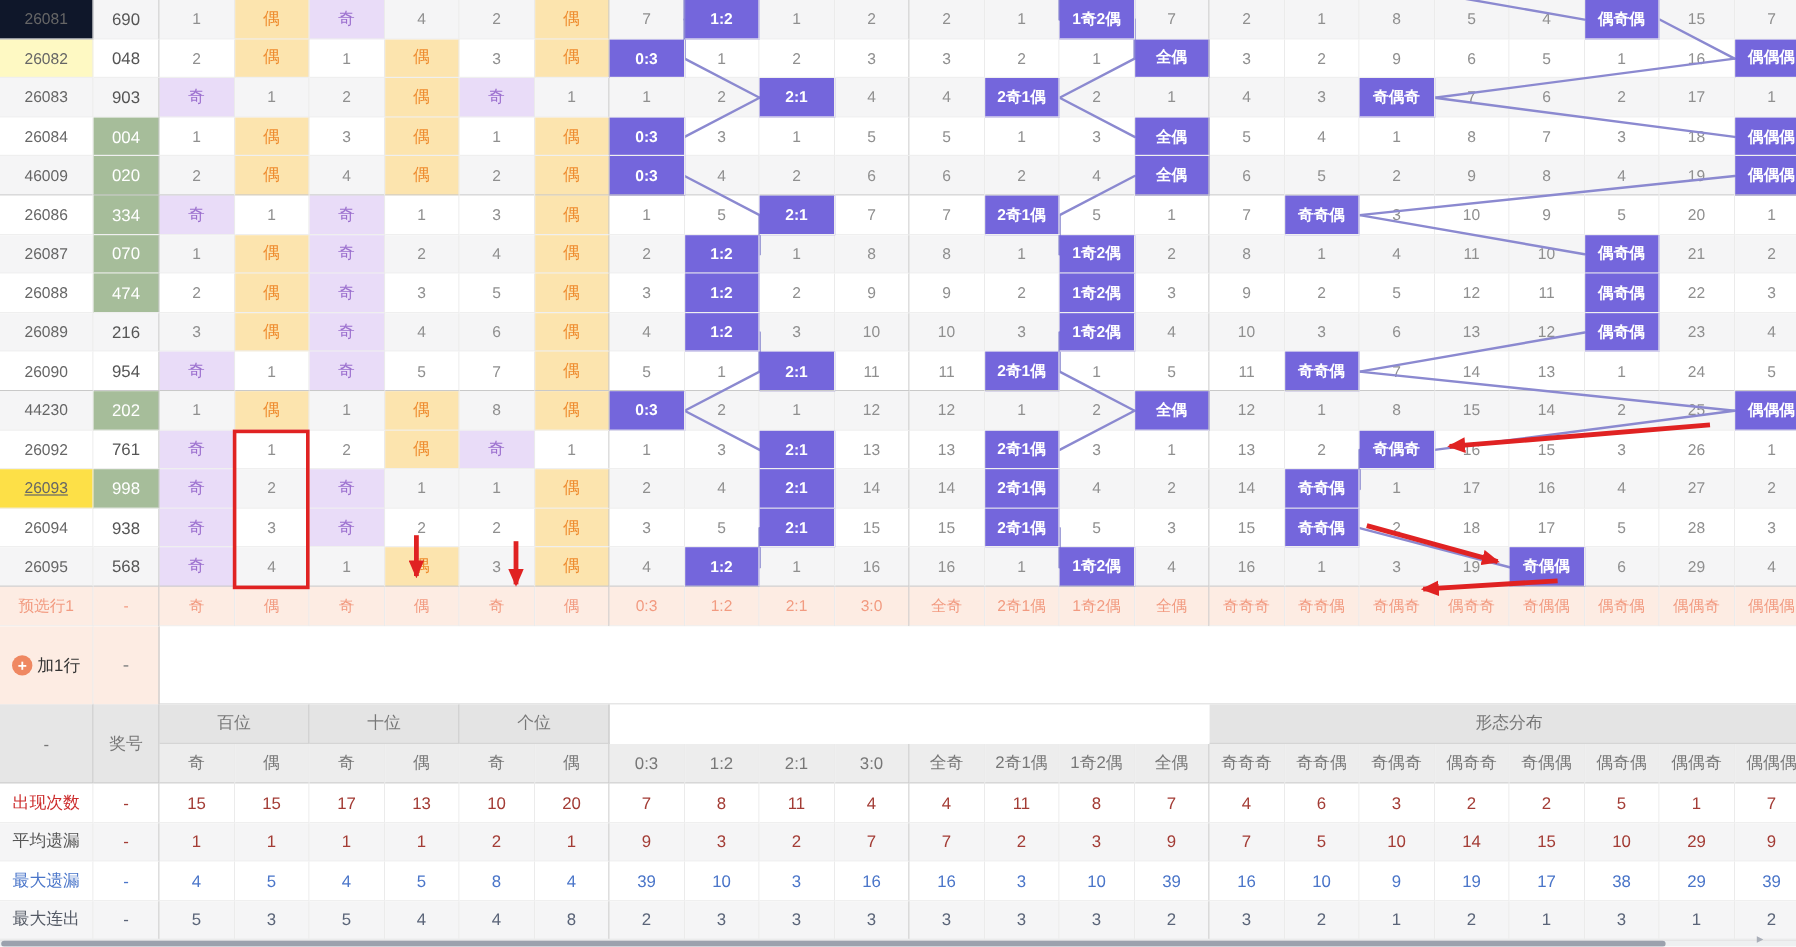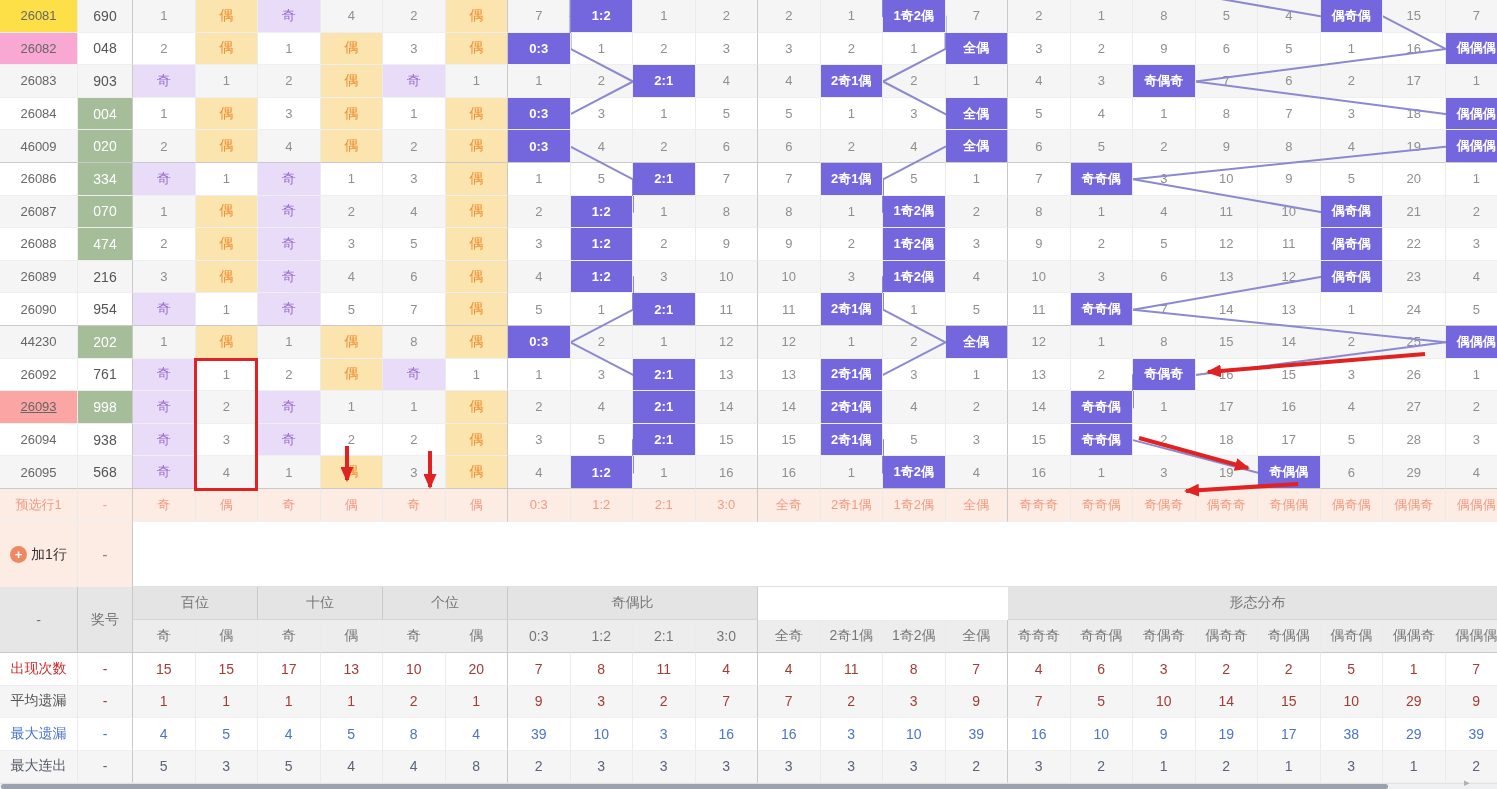--- a/index.html
+++ b/index.html
@@ -35,21 +35,21 @@
   .hscroll{position:absolute;left:0;top:783px;width:1497px;height:6px;background:#eef0f1;
            border-top:1px solid #e3e3e3;box-sizing:border-box;z-index:8;}
   .hthumb{position:absolute;left:1px;top:0px;width:1387px;height:5px;background:#9ba1ad;border-radius:3px;}
   .hchev{position:absolute;left:1464px;top:776px;font-size:11px;color:#a9aeb8;z-index:8;}
 </style>
 </head>
 <body>
 
 <div class="stage">
   <div id="main-grid" style="position:absolute;left:0;top:0;width:1508px;height:522px;">
-      <div class="cell period" style="left: 0px; top: 0px; width: 78px; height: 32.6px; background: #fde047; text-align: right;">26081</div>
+      <div class="cell period" style="left: 0px; top: 0px; width: 78px; height: 32.6px; background: #0f172a; text-align: right;">26081</div>
       <div class="cell prize br-strong" style="left: 78px; top: 0px; width: 55px; height: 32.6px; background: rgb(245, 245, 246);">690</div>
       <div class="cell" style="left: 133px; top: 0px; width: 62.5px; height: 32.6px; background: rgb(245, 245, 246);">1</div>
       <div class="cell c-even" style="left: 195.5px; top: 0px; width: 62.5px; height: 32.6px;">偶</div>
       <div class="cell c-odd" style="left: 258px; top: 0px; width: 62.5px; height: 32.6px;">奇</div>
       <div class="cell" style="left: 320.5px; top: 0px; width: 62.5px; height: 32.6px; background: rgb(245, 245, 246);">4</div>
       <div class="cell" style="left: 383px; top: 0px; width: 62.5px; height: 32.6px; background: rgb(245, 245, 246);">2</div>
       <div class="cell c-even br-strong" style="left: 445.5px; top: 0px; width: 62.5px; height: 32.6px;">偶</div>
       <div class="cell" style="left: 508px; top: 0px; width: 62.5px; height: 32.6px; background: rgb(245, 245, 246);">7</div>
       <div class="cell c-hl" style="left: 570.5px; top: 0px; width: 62.5px; height: 32.6px;">1:2</div>
       <div class="cell" style="left: 633px; top: 0px; width: 62.5px; height: 32.6px; background: rgb(245, 245, 246);">1</div>
@@ -59,21 +59,21 @@
       <div class="cell c-hl" style="left: 883px; top: 0px; width: 62.5px; height: 32.6px;">1奇2偶</div>
       <div class="cell  br-strong" style="left: 945.5px; top: 0px; width: 62.5px; height: 32.6px; background: rgb(245, 245, 246);">7</div>
       <div class="cell" style="left: 1008px; top: 0px; width: 62.5px; height: 32.6px; background: rgb(245, 245, 246);">2</div>
       <div class="cell" style="left: 1070.5px; top: 0px; width: 62.5px; height: 32.6px; background: rgb(245, 245, 246);">1</div>
       <div class="cell" style="left: 1133px; top: 0px; width: 62.5px; height: 32.6px; background: rgb(245, 245, 246);">8</div>
       <div class="cell" style="left: 1195.5px; top: 0px; width: 62.5px; height: 32.6px; background: rgb(245, 245, 246);">5</div>
       <div class="cell" style="left: 1258px; top: 0px; width: 62.5px; height: 32.6px; background: rgb(245, 245, 246);">4</div>
       <div class="cell c-hl" style="left: 1320.5px; top: 0px; width: 62.5px; height: 32.6px;">偶奇偶</div>
       <div class="cell" style="left: 1383px; top: 0px; width: 62.5px; height: 32.6px; background: rgb(245, 245, 246);">15</div>
       <div class="cell" style="left: 1445.5px; top: 0px; width: 62.5px; height: 32.6px; background: rgb(245, 245, 246);">7</div>
-      <div class="cell period" style="left: 0px; top: 32.6px; width: 78px; height: 32.6px; background: #f9a8d4;">26082</div>
+      <div class="cell period" style="left: 0px; top: 32.6px; width: 78px; height: 32.6px; background: #fef9c3;">26082</div>
       <div class="cell prize br-strong" style="left: 78px; top: 32.6px; width: 55px; height: 32.6px; background: rgb(255, 255, 255);">048</div>
       <div class="cell" style="left: 133px; top: 32.6px; width: 62.5px; height: 32.6px; background: rgb(255, 255, 255);">2</div>
       <div class="cell c-even" style="left: 195.5px; top: 32.6px; width: 62.5px; height: 32.6px;">偶</div>
       <div class="cell" style="left: 258px; top: 32.6px; width: 62.5px; height: 32.6px; background: rgb(255, 255, 255);">1</div>
       <div class="cell c-even" style="left: 320.5px; top: 32.6px; width: 62.5px; height: 32.6px;">偶</div>
       <div class="cell" style="left: 383px; top: 32.6px; width: 62.5px; height: 32.6px; background: rgb(255, 255, 255);">3</div>
       <div class="cell c-even br-strong" style="left: 445.5px; top: 32.6px; width: 62.5px; height: 32.6px;">偶</div>
       <div class="cell c-hl" style="left: 508px; top: 32.6px; width: 62.5px; height: 32.6px;">0:3</div>
       <div class="cell" style="left: 570.5px; top: 32.6px; width: 62.5px; height: 32.6px; background: rgb(255, 255, 255);">1</div>
       <div class="cell" style="left: 633px; top: 32.6px; width: 62.5px; height: 32.6px; background: rgb(255, 255, 255);">2</div>
@@ -323,21 +323,21 @@
       <div class="cell" style="left: 883px; top: 358.6px; width: 62.5px; height: 32.6px; background: rgb(255, 255, 255);">3</div>
       <div class="cell  br-strong" style="left: 945.5px; top: 358.6px; width: 62.5px; height: 32.6px; background: rgb(255, 255, 255);">1</div>
       <div class="cell" style="left: 1008px; top: 358.6px; width: 62.5px; height: 32.6px; background: rgb(255, 255, 255);">13</div>
       <div class="cell" style="left: 1070.5px; top: 358.6px; width: 62.5px; height: 32.6px; background: rgb(255, 255, 255);">2</div>
       <div class="cell c-hl" style="left: 1133px; top: 358.6px; width: 62.5px; height: 32.6px;">奇偶奇</div>
       <div class="cell" style="left: 1195.5px; top: 358.6px; width: 62.5px; height: 32.6px; background: rgb(255, 255, 255);">16</div>
       <div class="cell" style="left: 1258px; top: 358.6px; width: 62.5px; height: 32.6px; background: rgb(255, 255, 255);">15</div>
       <div class="cell" style="left: 1320.5px; top: 358.6px; width: 62.5px; height: 32.6px; background: rgb(255, 255, 255);">3</div>
       <div class="cell" style="left: 1383px; top: 358.6px; width: 62.5px; height: 32.6px; background: rgb(255, 255, 255);">26</div>
       <div class="cell" style="left: 1445.5px; top: 358.6px; width: 62.5px; height: 32.6px; background: rgb(255, 255, 255);">1</div>
-      <div class="cell period" style="left: 0px; top: 391.2px; width: 78px; height: 32.6px; background: #fca5a5; text-decoration: underline;">26093</div>
+      <div class="cell period" style="left: 0px; top: 391.2px; width: 78px; height: 32.6px; background: #fde047; text-decoration: underline;">26093</div>
       <div class="cell prize br-strong prize-green" style="left: 78px; top: 391.2px; width: 55px; height: 32.6px;">998</div>
       <div class="cell c-odd" style="left: 133px; top: 391.2px; width: 62.5px; height: 32.6px;">奇</div>
       <div class="cell" style="left: 195.5px; top: 391.2px; width: 62.5px; height: 32.6px; background: rgb(245, 245, 246);">2</div>
       <div class="cell c-odd" style="left: 258px; top: 391.2px; width: 62.5px; height: 32.6px;">奇</div>
       <div class="cell" style="left: 320.5px; top: 391.2px; width: 62.5px; height: 32.6px; background: rgb(245, 245, 246);">1</div>
       <div class="cell" style="left: 383px; top: 391.2px; width: 62.5px; height: 32.6px; background: rgb(245, 245, 246);">1</div>
       <div class="cell c-even br-strong" style="left: 445.5px; top: 391.2px; width: 62.5px; height: 32.6px;">偶</div>
       <div class="cell" style="left: 508px; top: 391.2px; width: 62.5px; height: 32.6px; background: rgb(245, 245, 246);">2</div>
       <div class="cell" style="left: 570.5px; top: 391.2px; width: 62.5px; height: 32.6px; background: rgb(245, 245, 246);">4</div>
       <div class="cell c-hl" style="left: 633px; top: 391.2px; width: 62.5px; height: 32.6px;">2:1</div>
@@ -469,21 +469,20 @@
     </div>
     <div class="add-c2">-</div>
   </div>
 
   <div id="stats" style="position:absolute;left:0;top:0;width:1508px;height:783px;">
       <div class="cell br-strong bb-strong" style="left: 0px; top: 587px; width: 78px; height: 66px; background: rgb(230, 230, 230); color: rgb(119, 119, 119); font-size: 14px;">-</div>
       <div class="cell br-strong bb-strong" style="left: 78px; top: 587px; width: 55px; height: 66px; background: rgb(230, 230, 230); color: rgb(119, 119, 119); font-size: 14px;">奖号</div>
       <div class="cell br-strong" style="left: 133px; top: 587px; width: 125px; height: 33px; background: rgb(228, 228, 228); color: rgb(119, 119, 119); font-size: 14px; border-bottom-color: rgb(213, 213, 213);">百位</div>
       <div class="cell br-strong" style="left: 258px; top: 587px; width: 125px; height: 33px; background: rgb(228, 228, 228); color: rgb(119, 119, 119); font-size: 14px; border-bottom-color: rgb(213, 213, 213);">十位</div>
       <div class="cell br-strong" style="left: 383px; top: 587px; width: 125px; height: 33px; background: rgb(228, 228, 228); color: rgb(119, 119, 119); font-size: 14px; border-bottom-color: rgb(213, 213, 213);">个位</div>
-      <div class="cell br-strong" style="left: 508px; top: 587px; width: 250px; height: 33px; background: rgb(228, 228, 228); color: rgb(119, 119, 119); font-size: 14px; border-bottom-color: rgb(213, 213, 213);">奇偶比</div>
       <div class="cell br-strong" style="left: 1008px; top: 587px; width: 500px; height: 33px; background: rgb(228, 228, 228); color: rgb(119, 119, 119); font-size: 14px; border-bottom-color: rgb(213, 213, 213);">形态分布</div>
       <div class="cell  bb-strong" style="left: 133px; top: 620px; width: 62.5px; height: 33px; background: rgb(237, 237, 237); color: rgb(119, 119, 119); font-size: 14px;">奇</div>
       <div class="cell  bb-strong" style="left: 195.5px; top: 620px; width: 62.5px; height: 33px; background: rgb(237, 237, 237); color: rgb(119, 119, 119); font-size: 14px;">偶</div>
       <div class="cell  bb-strong" style="left: 258px; top: 620px; width: 62.5px; height: 33px; background: rgb(237, 237, 237); color: rgb(119, 119, 119); font-size: 14px;">奇</div>
       <div class="cell  bb-strong" style="left: 320.5px; top: 620px; width: 62.5px; height: 33px; background: rgb(237, 237, 237); color: rgb(119, 119, 119); font-size: 14px;">偶</div>
       <div class="cell  bb-strong" style="left: 383px; top: 620px; width: 62.5px; height: 33px; background: rgb(237, 237, 237); color: rgb(119, 119, 119); font-size: 14px;">奇</div>
       <div class="cell br-strong bb-strong" style="left: 445.5px; top: 620px; width: 62.5px; height: 33px; background: rgb(237, 237, 237); color: rgb(119, 119, 119); font-size: 14px;">偶</div>
       <div class="cell  bb-strong" style="left: 508px; top: 620px; width: 62.5px; height: 33px; background: rgb(237, 237, 237); color: rgb(119, 119, 119); font-size: 14px;">0:3</div>
       <div class="cell  bb-strong" style="left: 570.5px; top: 620px; width: 62.5px; height: 33px; background: rgb(237, 237, 237); color: rgb(119, 119, 119); font-size: 14px;">1:2</div>
       <div class="cell  bb-strong" style="left: 633px; top: 620px; width: 62.5px; height: 33px; background: rgb(237, 237, 237); color: rgb(119, 119, 119); font-size: 14px;">2:1</div>

